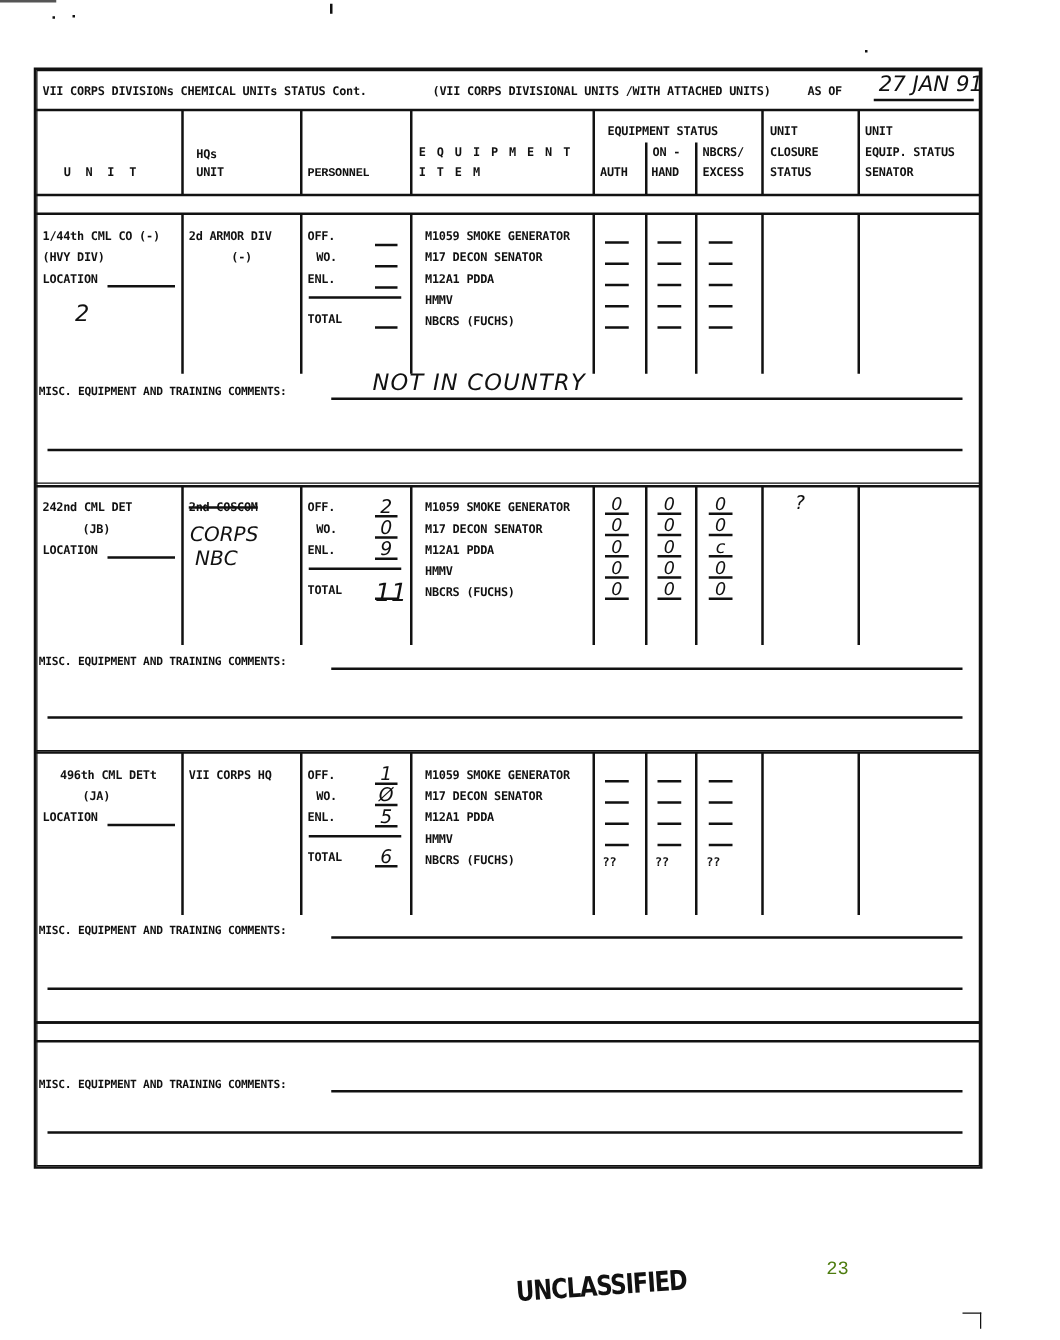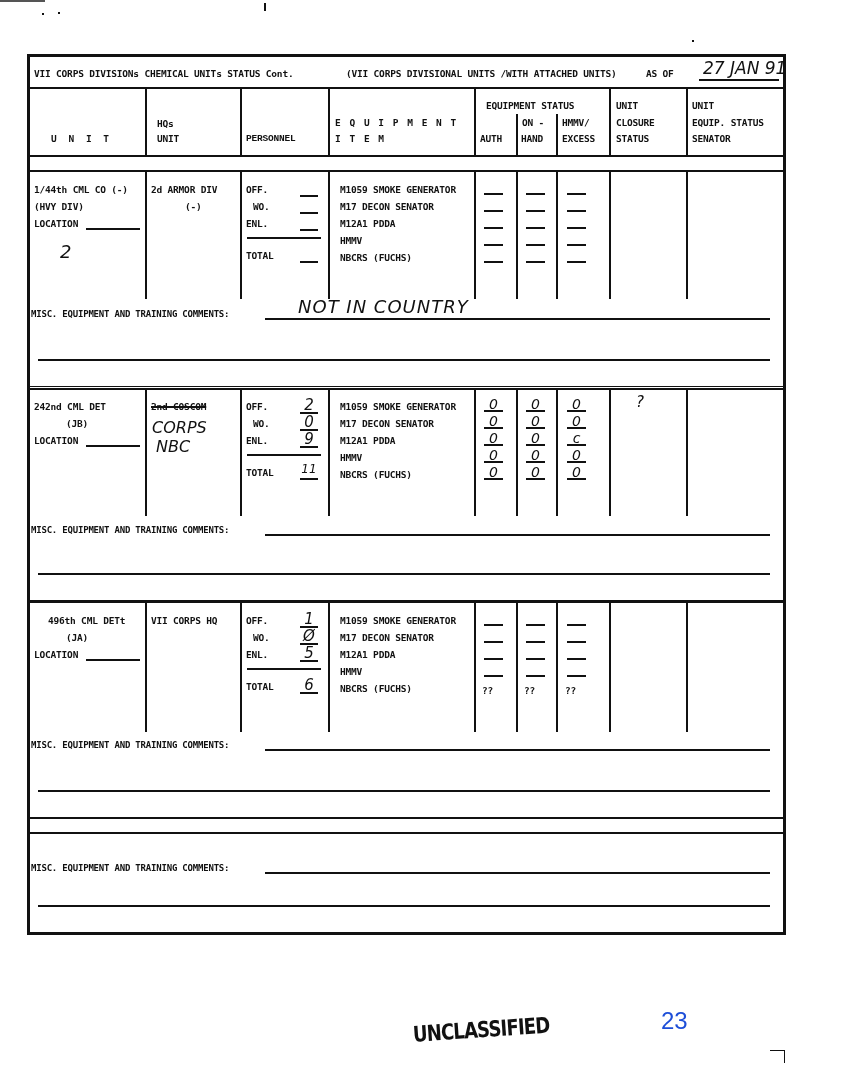--- a/index.html
+++ b/index.html
@@ -12,21 +12,21 @@
           border:1px solid #111; box-sizing:border-box; }
   .hline { position:absolute; height:2px; background:#111; }
   .vline { position:absolute; width:2px; background:#111; }
   .thin { height:1px; }
   .t { position:absolute; font-size:9.5px; font-weight:bold; letter-spacing:-0.2px; white-space:nowrap; line-height:11px; }
   .spaced { letter-spacing:3px; }
   .hand { position:absolute; font-family:"DejaVu Sans", sans-serif; font-style:italic; color:#111; white-space:nowrap; }
   .ul { position:absolute; height:1.5px; background:#111; }
   .stamp { position:absolute; font-family:"DejaVu Sans", sans-serif; font-weight:900; font-size:22px;
            letter-spacing:-1px; transform:rotate(-4deg) scaleX(0.82); transform-origin:left top; color:#111; }
-  .pagenum { position:absolute; font-family:Liberation Sans, sans-serif; font-size:24px; color:#1d4ed8; }
+  .pagenum { position:absolute; font-family:Liberation Mono, monospace; font-size:15px; color:#4d7c0f; }
   .speck { position:absolute; width:2px; height:2px; background:#111; }
 </style>
 </head>
 <body>
 
 <div class="form"></div>
 <div class="form-inner"></div>
 
 <div class="t" style="left:34px; top:68px;">VII CORPS DIVISIONs  CHEMICAL  UNITs  STATUS Cont.</div>
 <div class="t" style="left:346px; top:68px;">(VII CORPS DIVISIONAL UNITS /WITH ATTACHED UNITS)</div>
@@ -39,21 +39,21 @@
 <div class="t spaced" style="left:51px; top:133px;">U N I T</div>
 <div class="t" style="left:157px; top:118px;">HQs</div>
 <div class="t" style="left:157px; top:133px;">UNIT</div>
 <div class="t" style="left:246px; top:133px;font-family:Liberation Mono, monospace;">PERSONNEL</div>
 <div class="t" style="left:335px; top:117px; letter-spacing:1.5px;">E Q U I P M E N T</div>
 <div class="t" style="left:335px; top:133px; letter-spacing:1.5px;">I T E M</div>
 <div class="t" style="left:486px; top:100px;">EQUIPMENT  STATUS</div>
 <div class="t" style="left:480px; top:133px;">AUTH</div>
 <div class="t" style="left:522px; top:117px;">ON -</div>
 <div class="t" style="left:521px; top:133px;">HAND</div>
-<div class="t" style="left:562px; top:117px;">HMMV/</div>
+<div class="t" style="left:562px; top:117px;">NBCRS/</div>
 <div class="t" style="left:562px; top:133px;">EXCESS</div>
 <div class="t" style="left:616px; top:100px;">UNIT</div>
 <div class="t" style="left:616px; top:117px;">CLOSURE</div>
 <div class="t" style="left:616px; top:133px;">STATUS</div>
 <div class="t" style="left:692px; top:100px;">UNIT</div>
 <div class="t" style="left:692px; top:117px;">EQUIP.  STATUS</div>
 <div class="t" style="left:692px; top:133px;">SENATOR</div>
 
 <div class="vline" style="left:516px; top:114px; height:42px; width:1.5px;"></div>
 <div class="vline" style="left:556px; top:114px; height:42px; width:1.5px;"></div>
@@ -164,21 +164,21 @@
     <div class="t" style="left:246px; top:435px;">ENL.</div>
     <div class="t" style="left:246px; top:467px;">TOTAL</div>
     <div class="ul" style="left:247px; top:454px; width:74px;"></div>
     <div class="ul" style="left:300px; top:412px; width:18px;"></div>
     <div class="hand" style="left:300px; top:396px; width:18px; text-align:center; font-size:15px;">2</div>
     <div class="ul" style="left:300px; top:429px; width:18px;"></div>
     <div class="hand" style="left:300px; top:413px; width:18px; text-align:center; font-size:15px;">0</div>
     <div class="ul" style="left:300px; top:446px; width:18px;"></div>
     <div class="hand" style="left:300px; top:430px; width:18px; text-align:center; font-size:15px;">9</div>
     <div class="ul" style="left:300px; top:478px; width:18px;"></div>
-    <div class="hand" style="left:300px; top:462px; width:18px; text-align:center; font-size:12px;">11</div>
+    <div class="hand" style="left:300px; top:462px; width:18px; text-align:center; font-size:20px;">11</div>
     <div class="t" style="left:340px; top:401px;">M1059 SMOKE GENERATOR</div>
     <div class="t" style="left:340px; top:418px;">M17 DECON SENATOR</div>
     <div class="t" style="left:340px; top:435px;">M12A1  PDDA</div>
     <div class="t" style="left:340px; top:452px;">HMMV</div>
     <div class="t" style="left:340px; top:469px;">NBCRS (FUCHS)</div>
     <div class="ul" style="left:484px; top:410px; width:19px;"></div>
     <div class="hand" style="left:484px; top:396px; width:19px; text-align:center; font-size:14px;">0</div>
     <div class="ul" style="left:484px; top:427px; width:19px;"></div>
     <div class="hand" style="left:484px; top:413px; width:19px; text-align:center; font-size:14px;">0</div>
     <div class="ul" style="left:484px; top:444px; width:19px;"></div>

